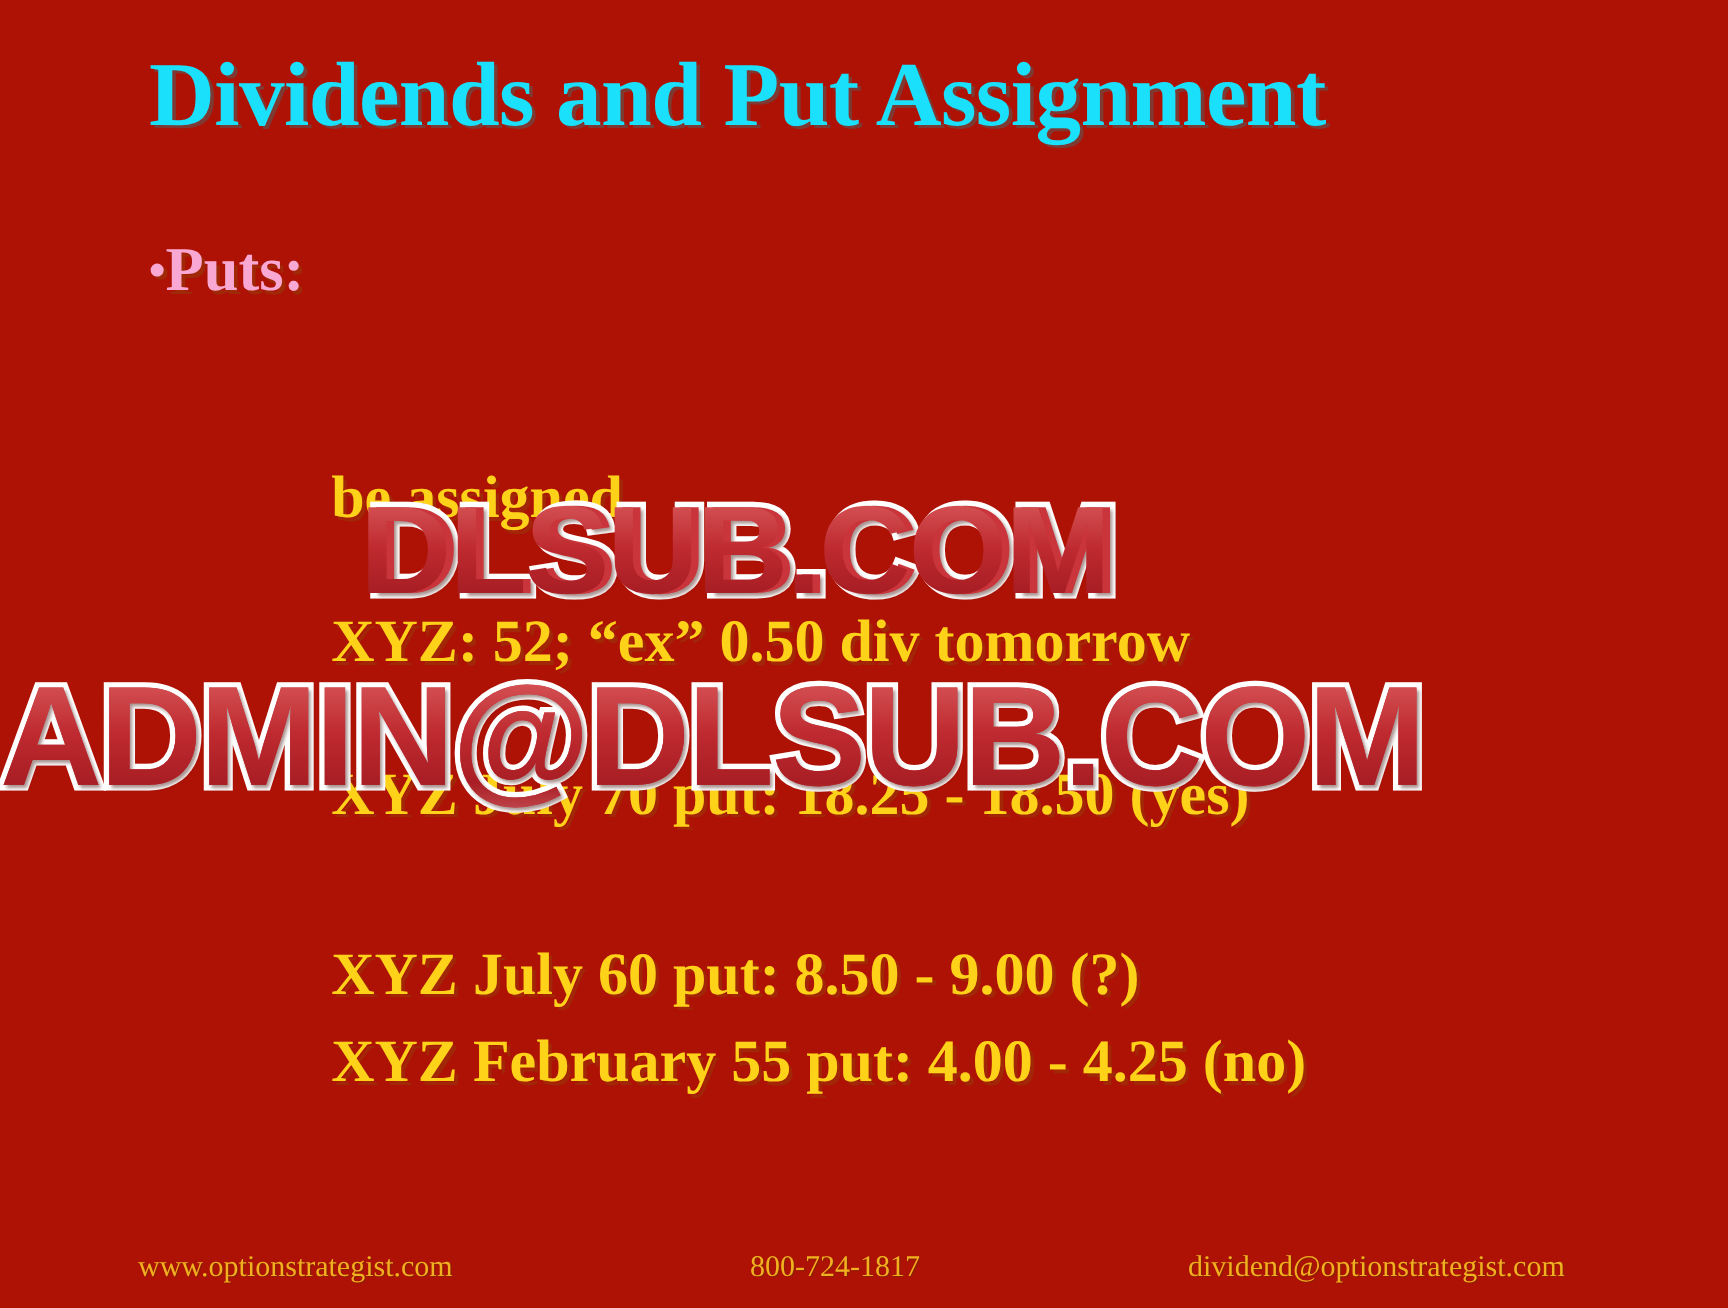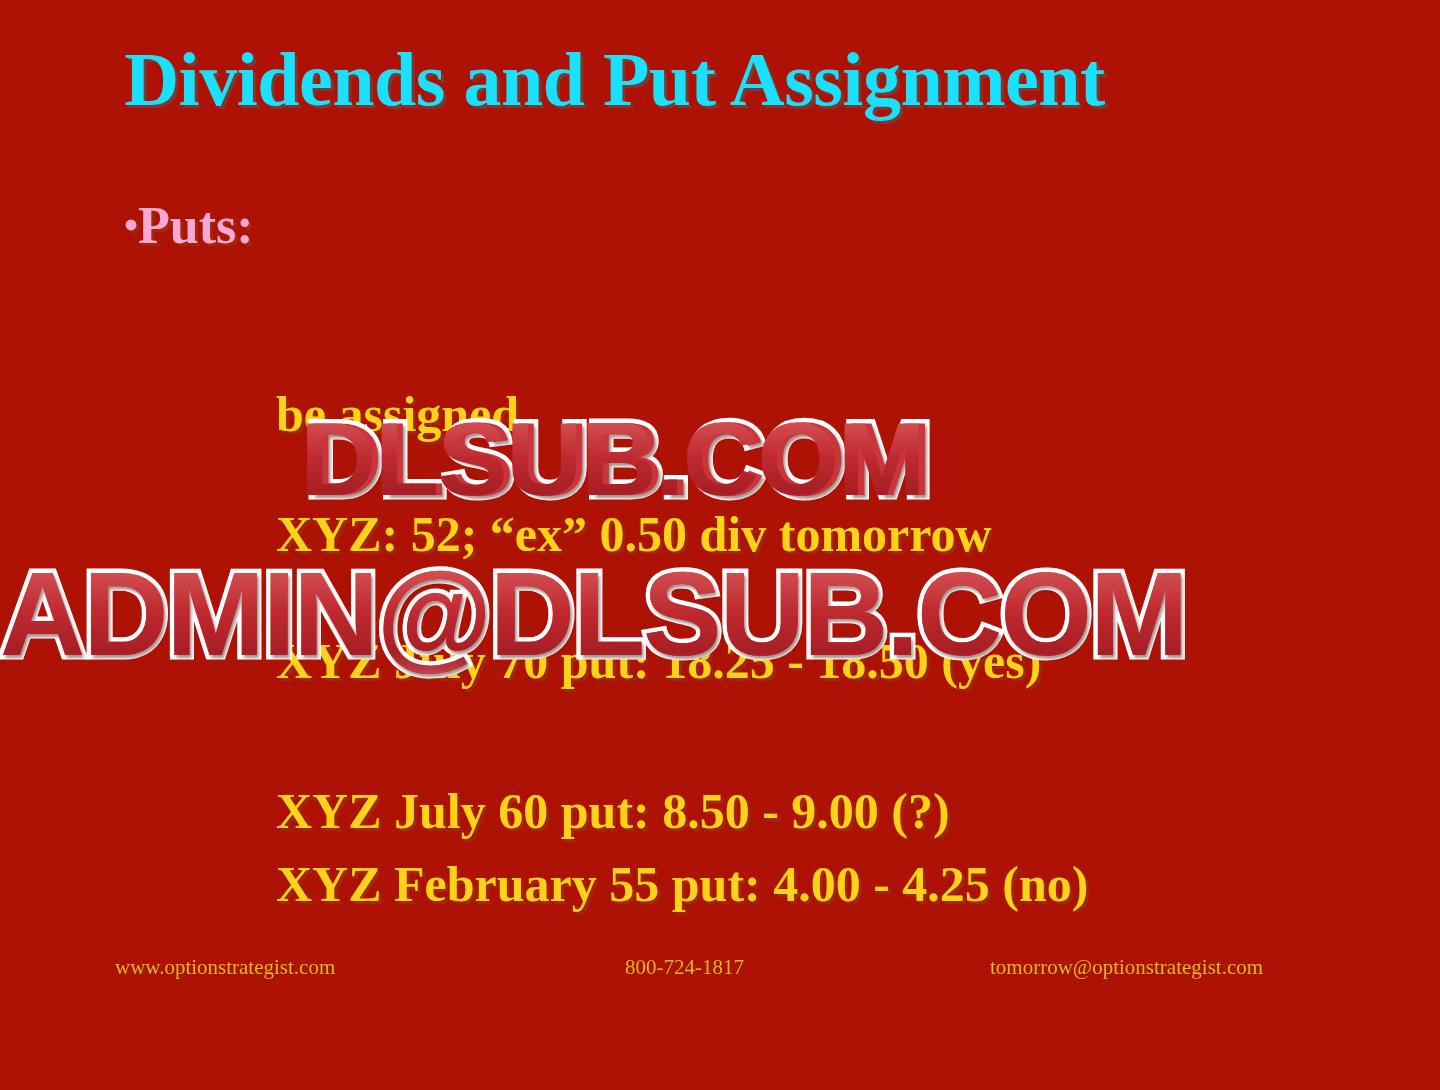--- a/index.html
+++ b/index.html
@@ -63,24 +63,24 @@
   .l-tvp2  { top: 385px; }
   .l-xyz   { top: 505px; }
   .l-p70   { top: 632px; }
   .l-p60   { top: 742px; margin-top: 40px; }
   .l-p55   { top: 855px; }
 
   
   .footer {
     position: absolute;
     left: 0;
-    top: 955px;
+    top: 1042px;
     width: 1400px;
     height: 34px;
-    font-size: 21px;
+    font-size: 25px;
     color: #F0B020;
     font-family: "Liberation Serif", "DejaVu Serif", serif;
   }
   .footer span {
     position: absolute;
     white-space: nowrap;
     text-shadow: 1px 1px 0 rgba(120,40,5,0.6);
   }
   .f-web   { left: 115px; }
   .f-phone { left: 625px; text-align: center; }
@@ -151,16 +151,16 @@
 
   <div class="wm wm-1">DLSUB.COM</div>
   <div class="wm-inner wm-1i">DLSUB.COM</div>
 
   <div class="wm wm-2">ADMIN@DLSUB.COM</div>
   <div class="wm-inner wm-2i">ADMIN@DLSUB.COM</div>
 
   <div class="footer">
     <span class="f-web">www.optionstrategist.com</span>
     <span class="f-phone">800-724-1817</span>
-    <span class="f-mail">tomorrow@optionstrategist.com</span>
+    <span class="f-mail">dividend@optionstrategist.com</span>
   </div>
 
 </div>
 
 </body></html>

